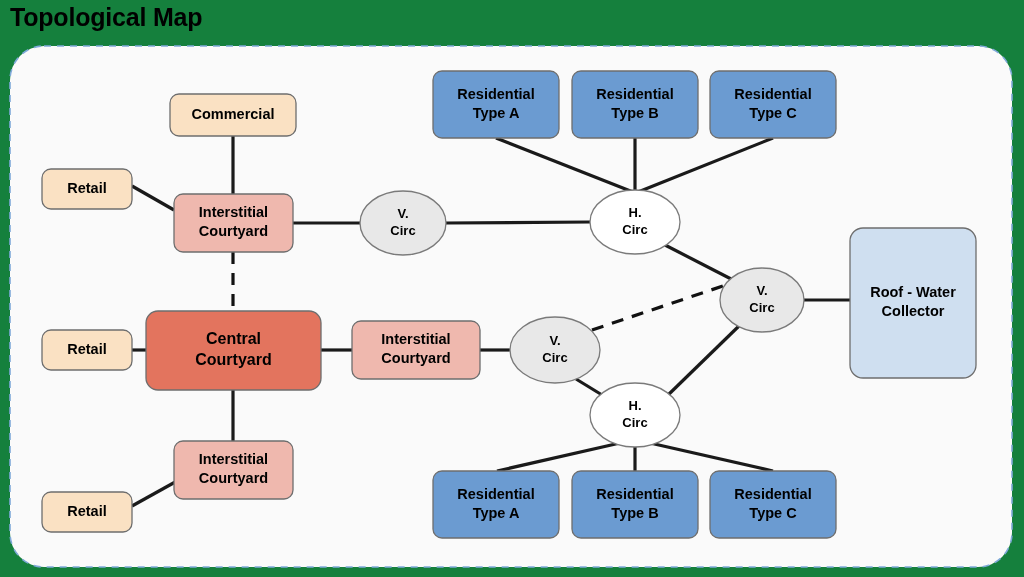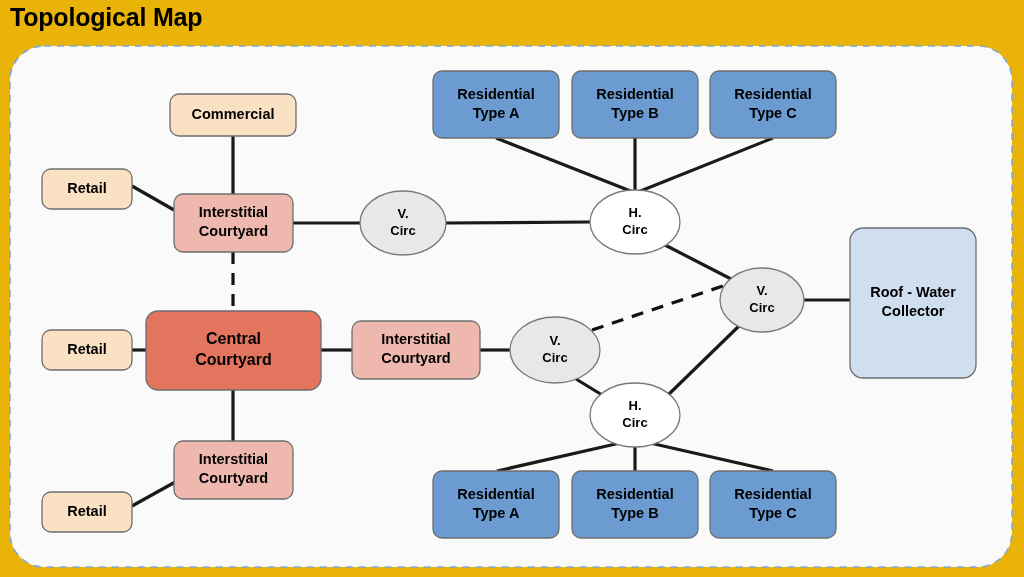--- a/index.html
+++ b/index.html
@@ -8,21 +8,21 @@
     background: #ffffff;
     width: 1024px;
     height: 577px;
     overflow: hidden;
     font-family: "Liberation Sans", sans-serif;
   }
   #page-root {
     position: relative;
     width: 1024px;
     height: 577px;
-    background: #eab308;
+    background: #15803d;
   }
   #diagram-title {
     position: absolute;
     left: 10px;
     top: 2px;
     font-family: "Liberation Sans", sans-serif;
     font-size: 25px;
     font-weight: bold;
     color: #000000;
     letter-spacing: -0.2px;

